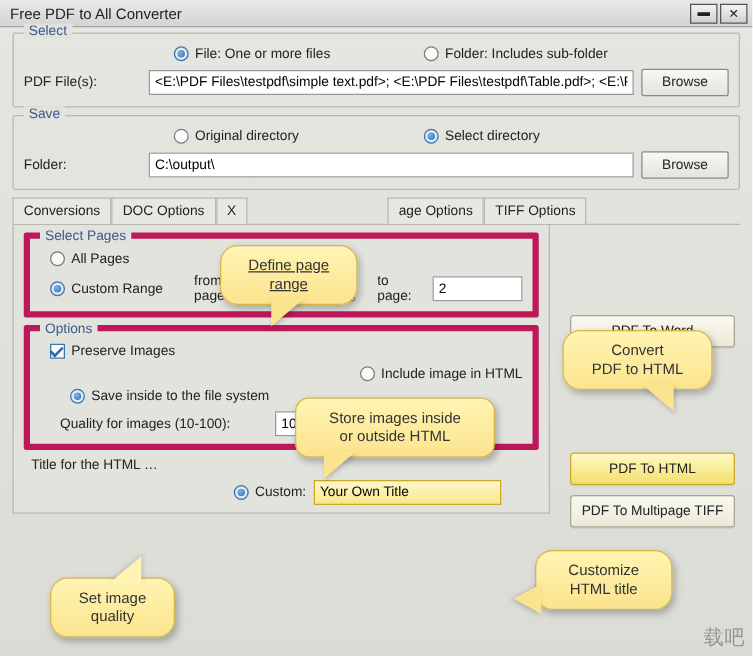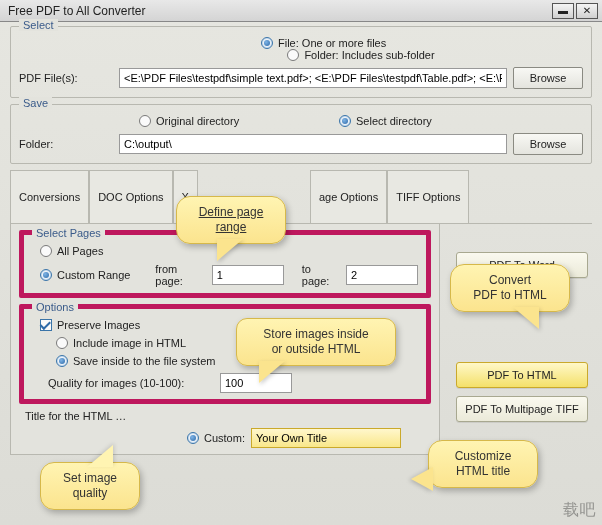--- a/index.html
+++ b/index.html
@@ -91,21 +91,21 @@
     background:linear-gradient(to bottom,#f8f8f4,#e4e4de);
     border-radius:2px;
     padding:0 8px;
     font-family:inherit; font-size:11px;
     display:flex; align-items:center; justify-content:center;
     cursor:pointer;
   }
   
   .tabs { display:flex; border-bottom:1px solid #b8b8b0; margin-top:4px; }
   .tab {
-    padding:20px 8px;
+    padding:4px 8px;
     border:1px solid #b8b8b0; border-bottom:none;
     background:#e8e8e2;
     margin-right:0px;
     font-size:11px;
     cursor:pointer;
     position:relative;
   }
   .tabpage {
     border:1px solid #b8b8b0; border-top:none;
     padding:6px 8px;
@@ -222,21 +222,21 @@
     </div>
     <div class="titlebtn">
       <span>✕</span>
     </div>
   </div>
 
   <div class="client">
 
     <div class="group">
       <div class="group-legend">Select</div>
-      <div class="row" style="padding-left:120px;flex-direction:column;">
+      <div class="row" style="padding-left:120px;">
         <label class="radio sel" style="width:200px;">
           <span class="dot"></span>
           <span>File:  One or more files</span>
         </label>
         <label class="radio">
           <span class="dot"></span>
           <span>Folder: Includes sub-folder</span>
         </label>
       </div>
       <div class="row">
@@ -296,21 +296,21 @@
       </div>
 
       <div class="subgroup">
         <div class="sub-legend">Options</div>
         <div class="row" style="padding-left:8px;">
           <label class="chk sel">
             <span class="box"></span>
             <span>Preserve Images</span>
           </label>
         </div>
-        <div class="row" style="padding-left:24px;">
+        <div class="row" style="padding-left:24px;justify-content:flex-end;">
           <label class="radio">
             <span class="dot"></span>
             <span>Include image in HTML</span>
           </label>
         </div>
         <div class="row" style="padding-left:24px;">
           <label class="radio sel">
             <span class="dot"></span>
             <span>Save inside to the file system</span>
           </label>

